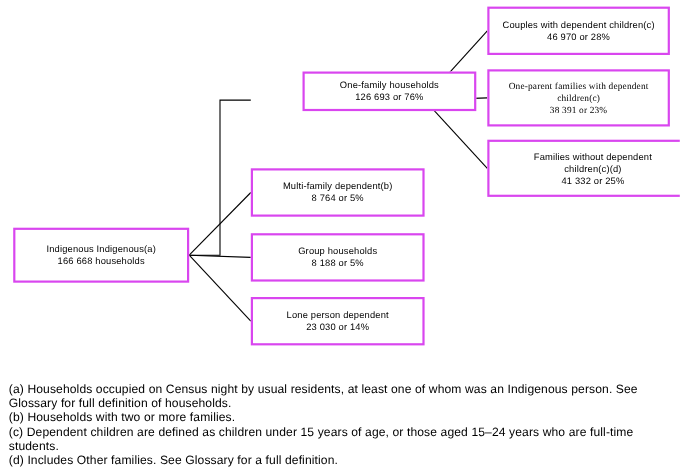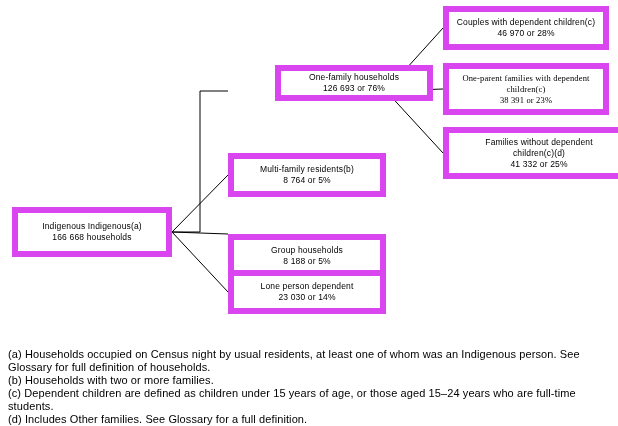--- a/index.html
+++ b/index.html
@@ -17,21 +17,21 @@
   }
   #diagram {
     position: absolute;
     left: 0;
     top: 0;
     width: 618px;
     height: 340px;
   }
   .node {
     position: absolute;
-    border: 6px solid #d946ef;
+    border: 2px solid #d946ef;
     background: #ffffff;
     box-sizing: border-box;
     display: flex;
     flex-direction: column;
     align-items: center;
     justify-content: center;
     text-align: center;
     font-size: 8.5px;
     line-height: 11px;
     letter-spacing: 0.15px;
@@ -60,21 +60,21 @@
   }
   #notes .note {
     display: block;
     white-space: normal;
   }
 
   
   #node-indigenous   { left: 12px;  top: 207px; width: 160px; height: 50px; }
   #node-onefamily    { left: 228px; top: 65px;  width: 158px; height: 36px; margin-left: 47px; }
   #node-multifamily  { left: 228px; top: 153px; width: 158px; height: 44px; }
-  #node-group        { left: 228px; top: 212px; width: 158px; height: 44px; margin-top: 22px; }
+  #node-group        { left: 228px; top: 212px; width: 158px; height: 44px; }
   #node-lone         { left: 228px; top: 270px; width: 158px; height: 44px; }
   #node-couples      { left: 443px; top: 6px;   width: 166px; height: 44px; }
   #node-oneparent    { left: 443px; top: 63px;  width: 166px; height: 52px; font-family: Liberation Serif, serif; }
   #node-without      { left: 443px; top: 127px; width: 192px; height: 52px; text-align: center; }
 </style>
 </head>
 <body>
 
 <div id="diagram">
 
@@ -94,21 +94,21 @@
     <span class="line">Indigenous Indigenous(a)</span>
     <span class="line">166 668 households</span>
   </div>
 
   <div class="node" id="node-onefamily">
     <span class="line">One-family households</span>
     <span class="line">126 693 or 76%</span>
   </div>
 
   <div class="node" id="node-multifamily">
-    <span class="line">Multi-family residents(b)</span>
+    <span class="line">Multi-family dependent(b)</span>
     <span class="line">8 764 or 5%</span>
   </div>
 
   <div class="node" id="node-group">
     <span class="line">Group households</span>
     <span class="line">8 188 or 5%</span>
   </div>
 
   <div class="node" id="node-lone">
     <span class="line">Lone person dependent</span>

